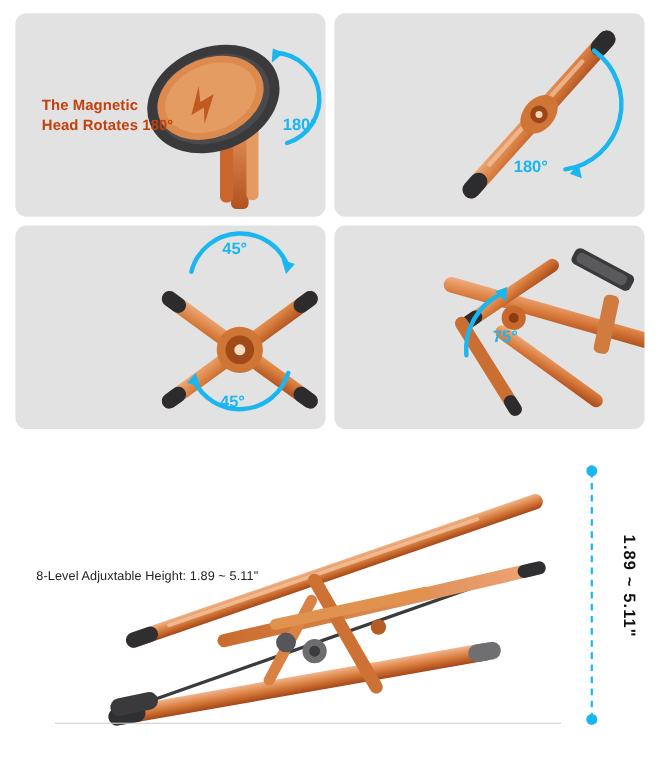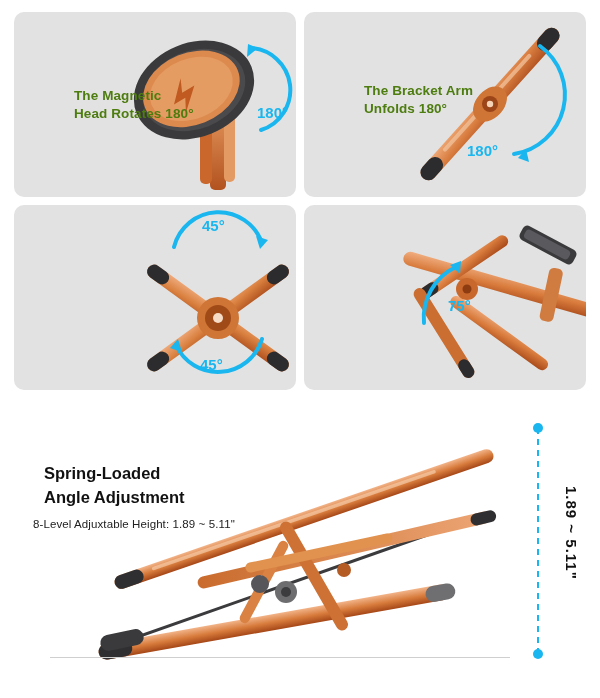--- a/index.html
+++ b/index.html
@@ -31,27 +31,26 @@
     gap: 8px;
   }
   .card {
     position: relative;
     background: #e2e2e2;
     border-radius: 10px;
     overflow: hidden;
   }
   .card-title {
     position: absolute;
-    color: #4d7c0f;
+    color: #c2410c;
     font-size: 13.5px;
     font-weight: bold;
     line-height: 1.35;
     white-space: pre-line;
     letter-spacing: 0.1px;
-    margin-left: 36px;
   }
   .c1 .card-title { left: 22px; top: 78px; }
   .c2 .card-title { left: 22px; top: 72px; }
 
   
   .card .card-title { top: auto; }
   .c1 .card-title { top: 75px; left: 24px; }
   .c2 .card-title { top: 70px; left: 24px; }
 
   .card svg.art { position: absolute; left: 0; top: 0; }
@@ -172,22 +171,20 @@
         </g>
 
         <ellipse cx="186" cy="92" rx="20" ry="14" fill="#cf7535" transform="rotate(-48 186 92)"></ellipse>
         <circle cx="186" cy="92" r="8" fill="#9c4518"></circle>
         <circle cx="186" cy="92" r="3.2" fill="#f4d3b6"></circle>
 
         <path d="M236 34 A 60 60 0 0 1 210 142" fill="none" stroke="#1ab6ef" stroke-width="4" stroke-linecap="round"></path>
         <path d="M214 146 L225 150 L222 137 Z" fill="#1ab6ef"></path>
         <text class="angle-label" x="163" y="144">180°</text>
       </svg>
-      <div class="card-title">The Bracket Arm
-Unfolds 180°</div>
     </div>
 
     <div class="card c3">
       <svg class="art" width="282" height="185" viewBox="0 0 282 185">
         <defs>
           <linearGradient id="cu3" x1="0" y1="0" x2="1" y2="1">
             <stop offset="0%" stop-color="#f2b083"></stop>
             <stop offset="50%" stop-color="#d9803f"></stop>
             <stop offset="100%" stop-color="#a94a1a"></stop>
           </linearGradient>
@@ -260,22 +257,20 @@
 
         <path d="M120 118 A 56 56 0 0 1 152 62" fill="none" stroke="#1ab6ef" stroke-width="4" stroke-linecap="round"></path>
         <path d="M146 60 L157 56 L156 69 Z" fill="#1ab6ef"></path>
         <text class="angle-label" x="144" y="106">75°</text>
       </svg>
 
     </div>
   </div>
 
   <div class="bottom">
-    <div class="bottom-title">Spring-Loaded
-Angle Adjustment</div>
     <div class="bottom-sub">8-Level Adjuxtable Height: 1.89 ~ 5.11"</div>
 
     <svg width="572" height="272" viewBox="0 0 572 272" style="position:absolute;left:0;top:0">
       <defs>
         <linearGradient id="cu5" x1="0" y1="0" x2="0" y2="1">
           <stop offset="0%" stop-color="#f2b489"></stop>
           <stop offset="50%" stop-color="#d87c3d"></stop>
           <stop offset="100%" stop-color="#a54717"></stop>
         </linearGradient>
         <linearGradient id="cu5b" x1="0" y1="0" x2="1" y2="0">

